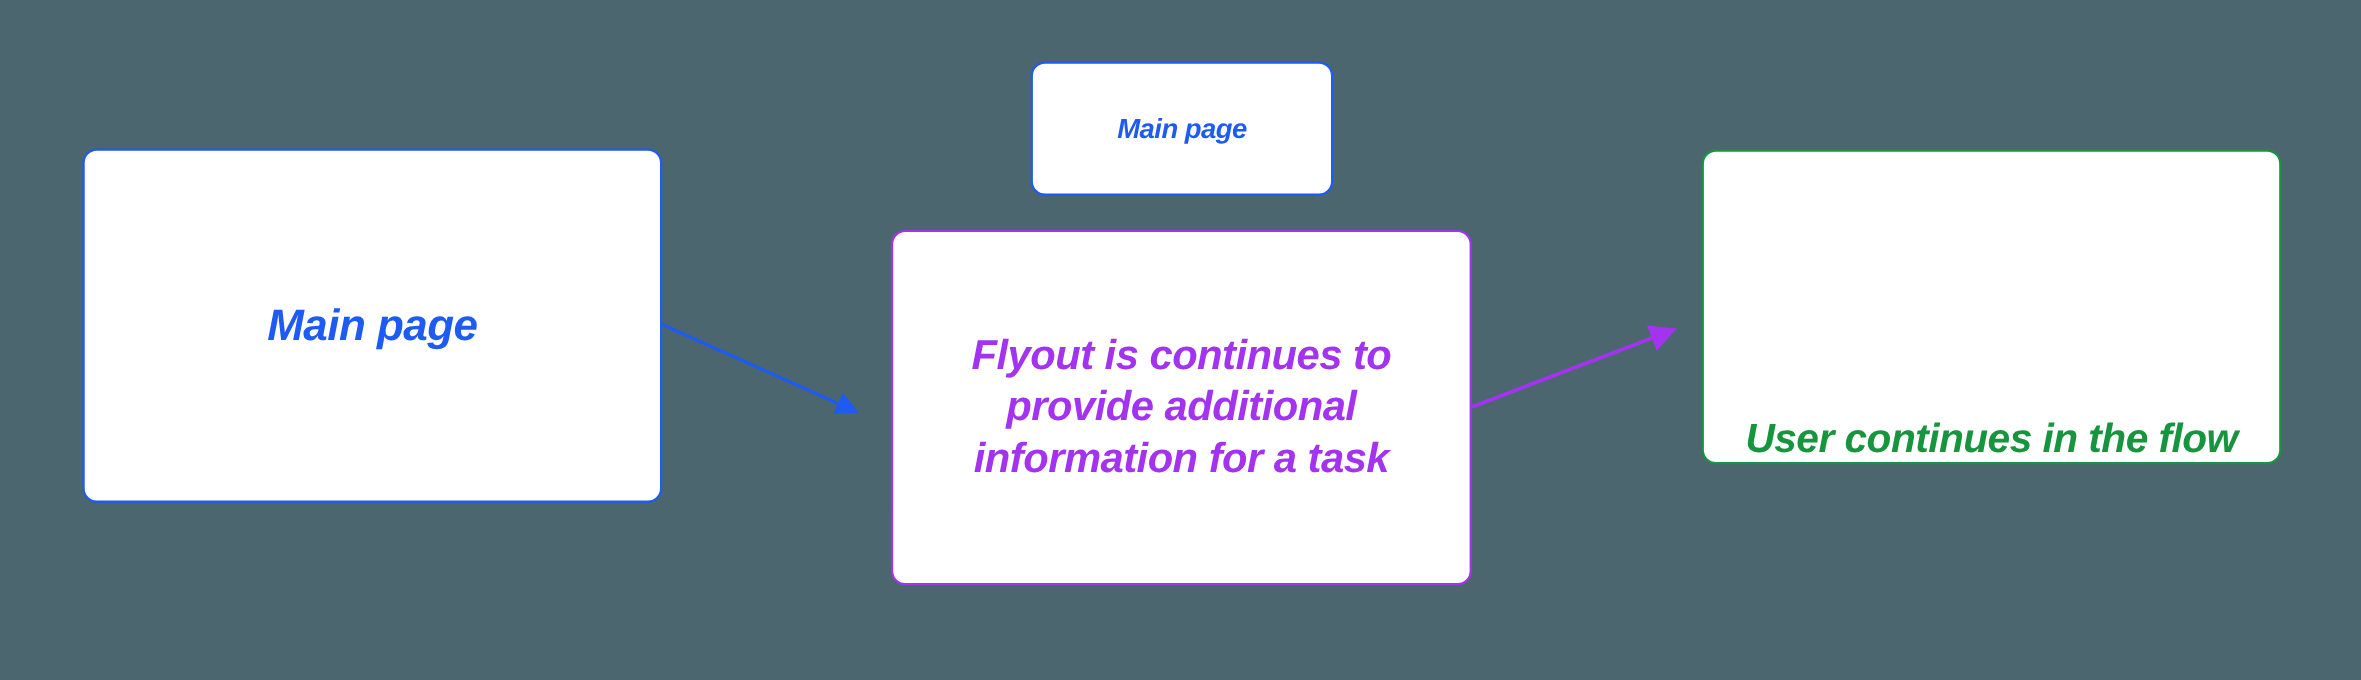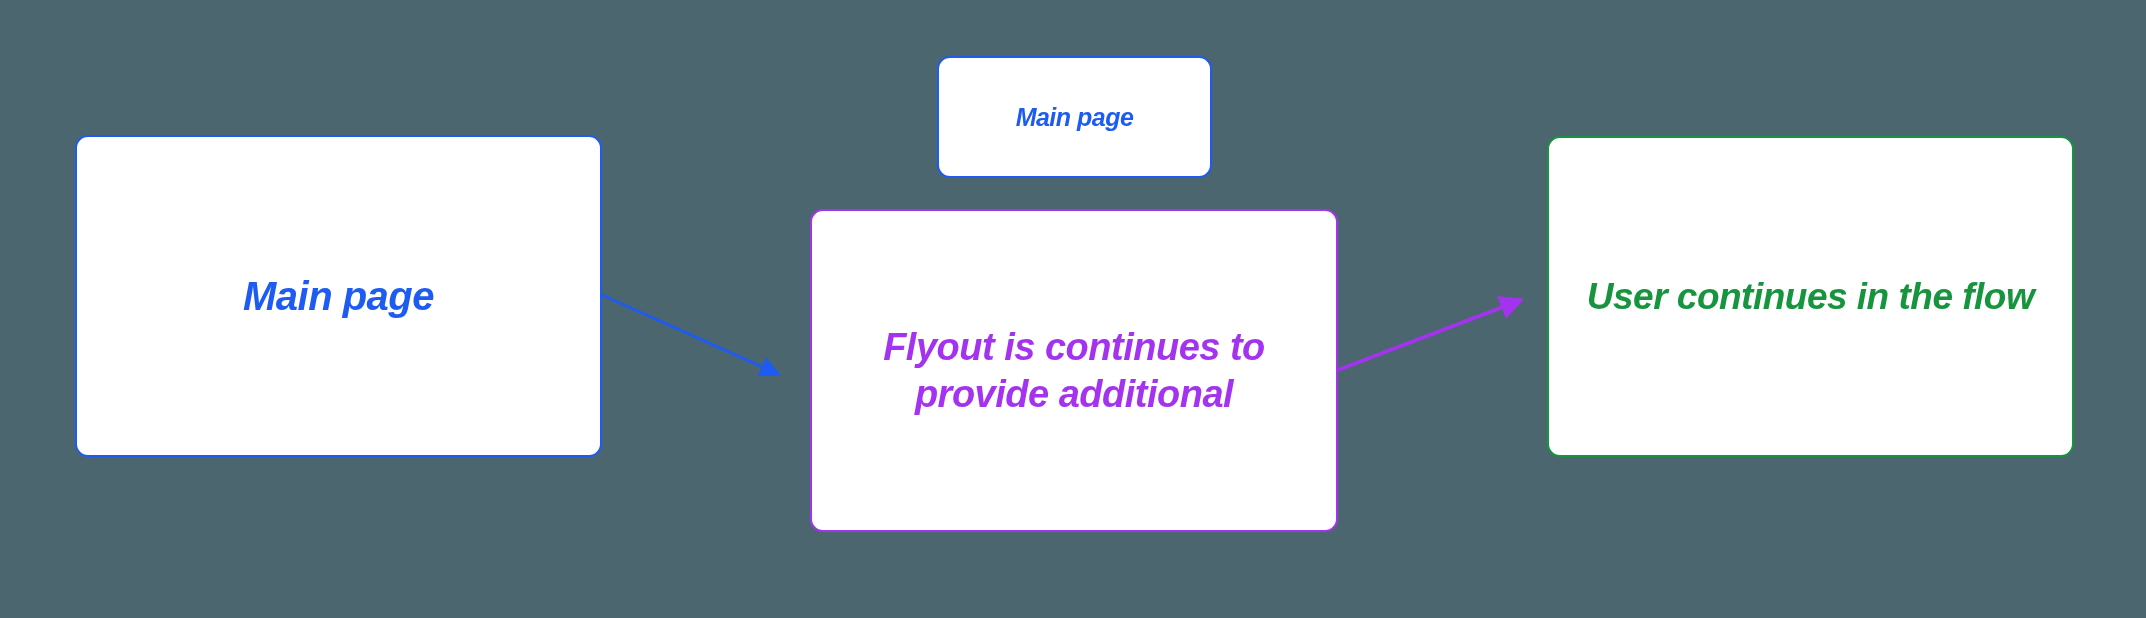--- a/index.html
+++ b/index.html
@@ -31,21 +31,21 @@
     letter-spacing: -0.5px;
     font-style: italic;
   }
   .node--blue   { border: 2px solid var(--blue);   color: var(--blue); }
   .node--purple { border: 2px solid var(--purple); color: var(--purple); }
   .node--green  { border: 2px solid var(--green);  color: var(--green); }
 
   .node-main-large { left: 75px;  top: 135px; width: 527px; height: 322px; font-size: 40px; }
   .node-main-mini  { left: 937px; top: 56px;  width: 275px; height: 122px; font-size: 25px; }
   .node-flyout     { left: 810px; top: 209px; width: 528px; height: 323px; font-size: 38px; line-height: 47px; }
-  .node-continue   { left: 1547px; top: 136px; width: 527px; height: 321px; font-size: 37px; white-space: nowrap; }
+  .node-continue   { left: 1547px; top: 136px; width: 527px; height: 286px; font-size: 37px; white-space: nowrap; align-items: flex-end; }
 
   .edges {
     position: absolute;
     left: 0; top: 0;
     width: 2146px; height: 618px;
     pointer-events: none;
   }
   .edges line { pointer-events: stroke; }
   .edge--blue   { stroke: var(--blue);   stroke-width: 3; }
   .edge--purple { stroke: var(--purple); stroke-width: 3.5; }
@@ -75,20 +75,21 @@
   </div>
 
   <div class="node node--blue node-main-mini">
     <span>Main page</span>
   </div>
 
   <div class="node node--purple node-flyout">
     <span>
       <span style="display:block">Flyout is continues to</span>
       <span style="display:block">provide additional</span>
+      <span style="display:block">information for a task</span>
     </span>
   </div>
 
   <div class="node node--green node-continue">
     <span>User continues in the flow</span>
   </div>
 
 </div>
 
 </body></html>

